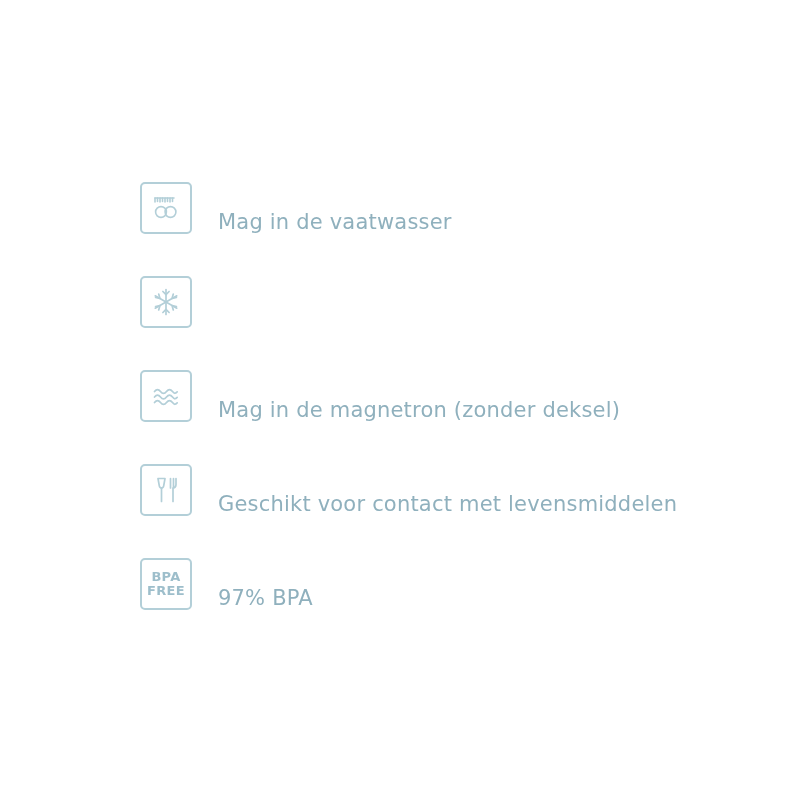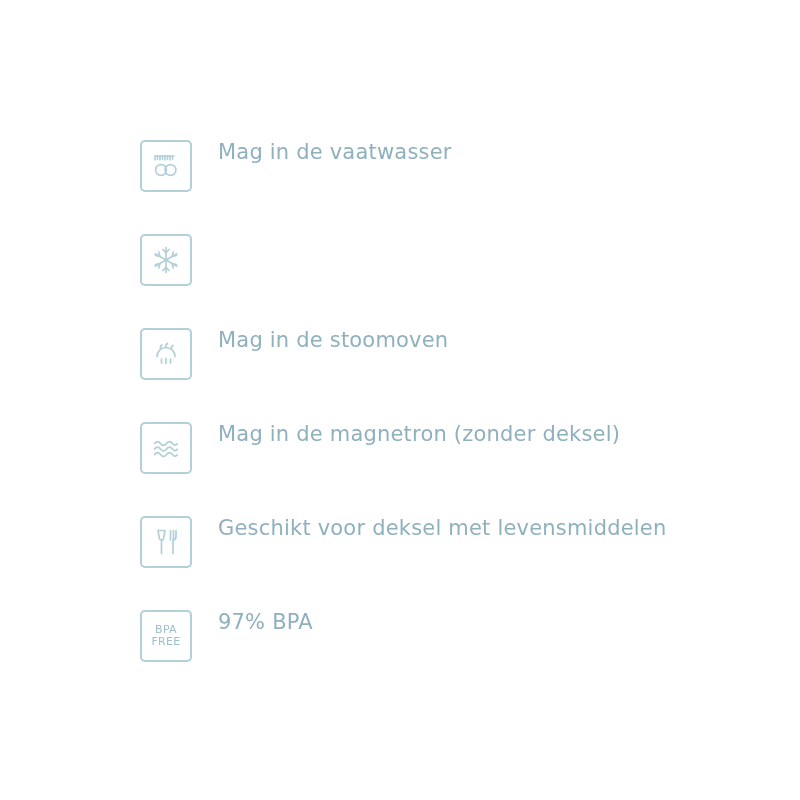--- a/index.html
+++ b/index.html
@@ -14,21 +14,21 @@
     overflow: hidden;
   }
   .features-panel {
     position: absolute;
     left: 140px;
     top: 140px;
     width: 620px;
   }
   .feature-row {
     display: flex;
-    align-items: flex-start;
+    align-items: flex-end;
     height: 94px;
   }
   .feature-icon {
     width: 52px;
     height: 52px;
     min-width: 52px;
     border: 2px solid #b3cfd8;
     border-radius: 5px;
     box-sizing: border-box;
     display: flex;
@@ -40,22 +40,22 @@
     display: block;
   }
   .feature-label {
     margin-left: 26px;
     font-size: 21px;
     color: #8fb0bd;
     letter-spacing: 0.2px;
     white-space: nowrap;
   }
   .bpa-text {
-    font-size: 11px;
-    font-weight: normal;
+    font-size: 13px;
+    font-weight: bold;
     line-height: 1.05;
     text-align: center;
     color: #9dbecb;
     letter-spacing: 0.3px;
   }
 </style>
 </head>
 <body>
 
 <div class="features-panel">
@@ -81,30 +81,20 @@
         <path d="M17 9.6l-3.1-3.1M17 9.6l3.1-3.1"></path>
         <path d="M17 24.4l-3.1 3.1M17 24.4l3.1 3.1"></path>
         <path d="M10.9 13.3l-4.3-.9M10.9 13.3l-1.2-4.2"></path>
         <path d="M23.1 20.7l4.3.9M23.1 20.7l1.2 4.2"></path>
         <path d="M23.1 13.3l4.3-.9M23.1 13.3l1.2-4.2"></path>
         <path d="M10.9 20.7l-4.3.9M10.9 20.7l-1.2 4.2"></path>
       </svg>
     </div>
   </div>
 
-  <div class="feature-row">
-    <div class="feature-icon">
-      <svg width="34" height="34" viewBox="0 0 34 34" fill="none" stroke="currentColor" stroke-width="1.7" stroke-linecap="round">
-        <path d="M8 19.5c0-5 4-9 9-9s9 4 9 9"></path>
-        <path d="M11.5 11.5c-.4-1.6.3-2.8 1.4-3.5M17 10.5c-.6-1.8.2-3.2 1.5-4M22.3 11.8c-.2-1.5.5-2.6 1.6-3.3"></path>
-        <path d="M12.5 22v4M17 21.5v5M21.5 22v4"></path>
-      </svg>
-    </div>
-    <div class="feature-label">Mag in de stoomoven</div>
-  </div>
 
   <div class="feature-row">
     <div class="feature-icon">
       <svg width="34" height="34" viewBox="0 0 34 34" fill="none" stroke="currentColor" stroke-width="1.7" stroke-linecap="round">
         <path d="M5.5 12.5c2-2.6 4-2.6 6 0s4 2.6 6 0 4-2.6 6 0 3 2 4.7.4"></path>
         <path d="M5.5 18c2-2.6 4-2.6 6 0s4 2.6 6 0 4-2.6 6 0 3 2 4.7.4"></path>
         <path d="M5.5 23.5c2-2.6 4-2.6 6 0s4 2.6 6 0 4-2.6 6 0 3 2 4.7.4"></path>
       </svg>
     </div>
     <div class="feature-label">Mag in de magnetron (zonder deksel)</div>
@@ -112,21 +102,21 @@
 
   <div class="feature-row">
     <div class="feature-icon">
       <svg width="34" height="34" viewBox="0 0 34 34" fill="none" stroke="currentColor" stroke-width="1.7" stroke-linecap="round" stroke-linejoin="round">
         <path d="M9 5.5h7l-1.3 7.4c-.25 1.4-1.1 2.1-2.2 2.1s-1.95-.7-2.2-2.1z"></path>
         <path d="M12.5 15v13.5"></path>
         <path d="M21.5 5.5v9.5M24.5 5.5v9.5M27 5.5v6c0 2-1.2 3.3-2.8 3.5"></path>
         <path d="M24 15v13.5"></path>
       </svg>
     </div>
-    <div class="feature-label">Geschikt voor deksel met levensmiddelen</div>
+    <div class="feature-label">Geschikt voor contact met levensmiddelen</div>
   </div>
 
   <div class="feature-row">
     <div class="feature-icon">
       <div class="bpa-text">
         <div>BPA</div>
         <div>FREE</div>
       </div>
     </div>
     <div class="feature-label">97% BPA</div>

